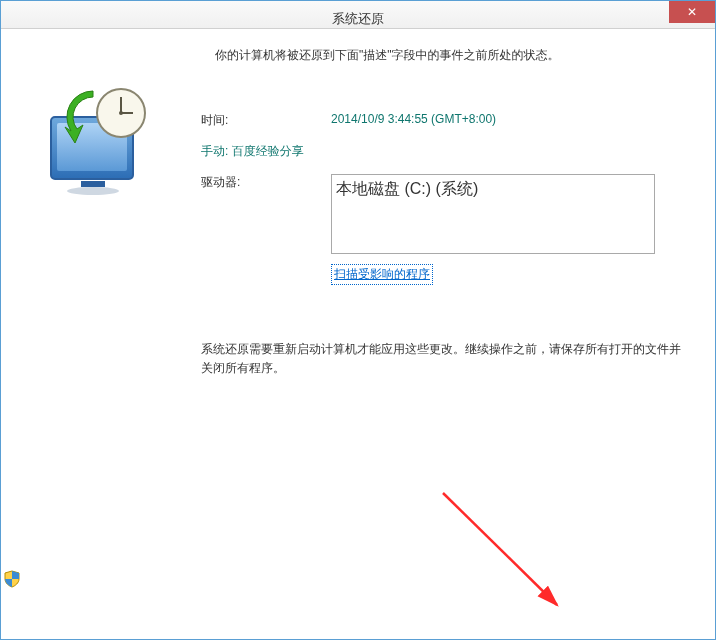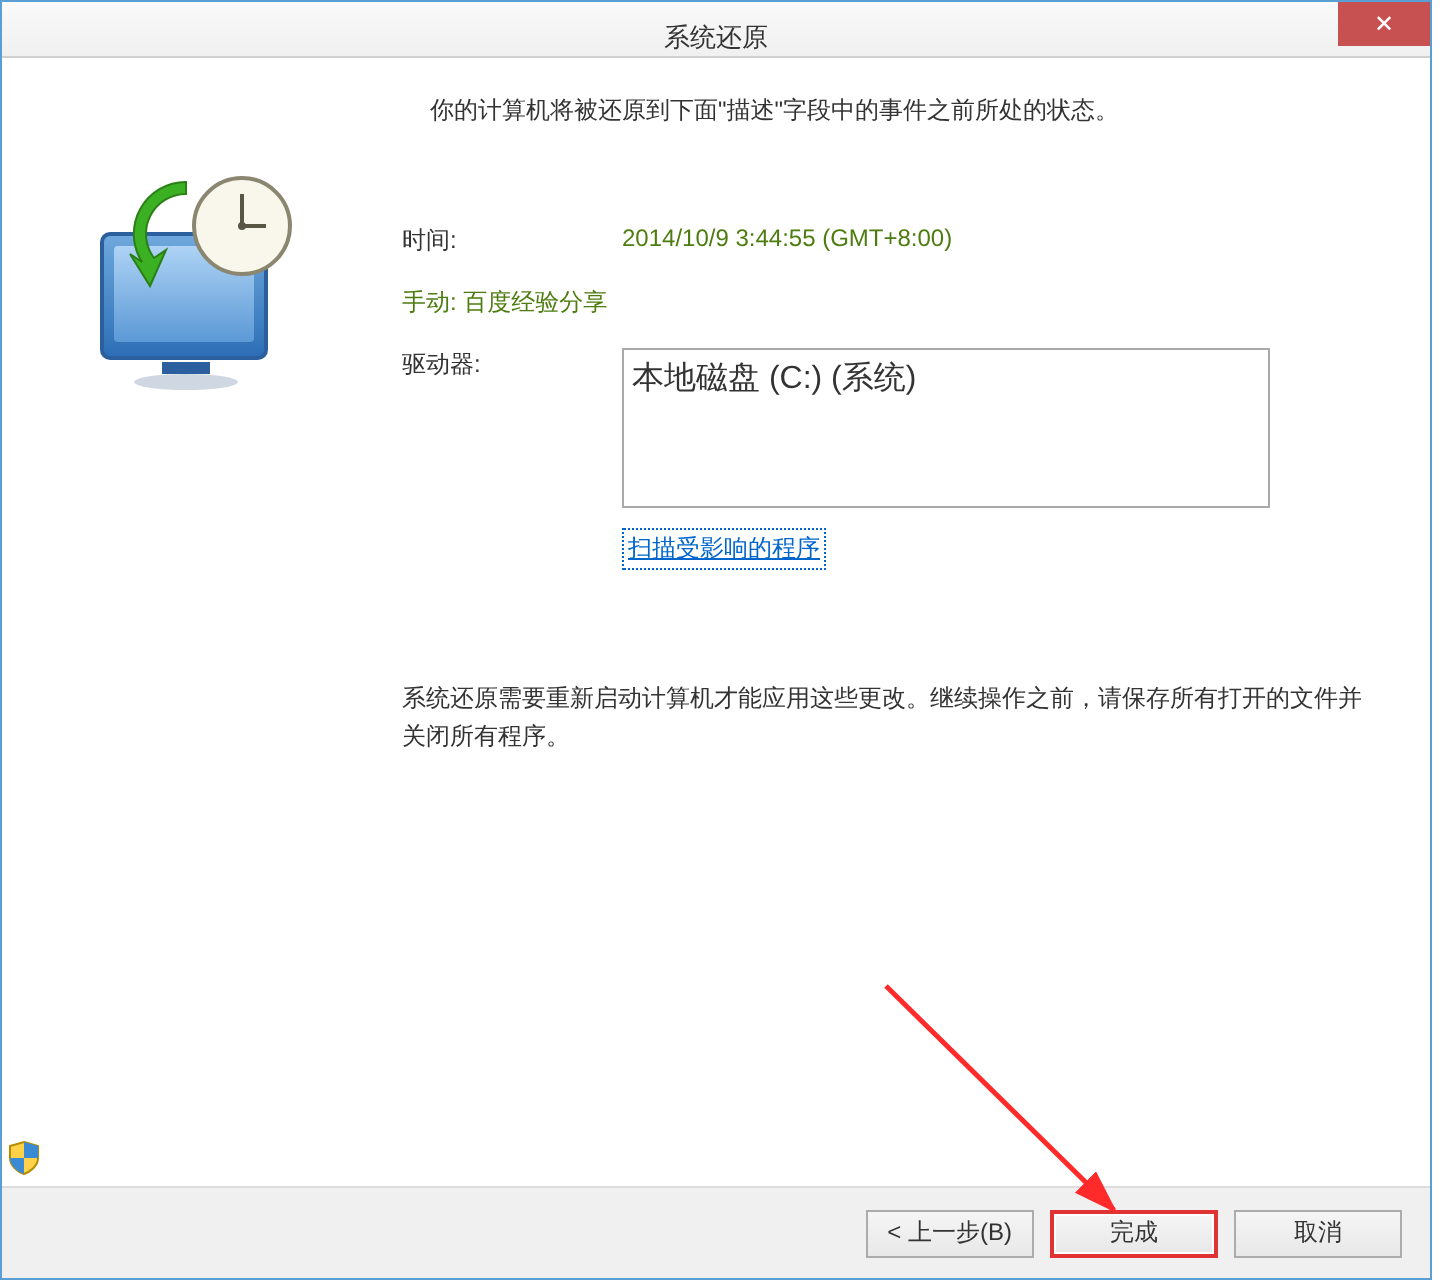--- a/index.html
+++ b/index.html
@@ -72,28 +72,29 @@
     }
     .intro {
       font-size: 12px;
       color: #333;
       margin-bottom: 48px;
       padding-left: 14px;
     }
     .row {
       display: flex;
       margin-bottom: 14px;
+      gap: 20px;
     }
     .row-label {
       width: 110px;
       color: #333;
     }
     .row-value {
       flex: 1;
-      color: #4d7c0f;
+      color: #0f766e;
     }
     .drive-row { align-items: flex-start; }
     .drive-box {
       border: 1px solid #a9a9a9;
       width: 324px;
       height: 80px;
       padding: 4px;
       font-size: 16px;
     }
     .scan-link {
@@ -220,25 +221,20 @@
             <span>本地磁盘 (C:) (系统)</span>
           </div>
           <a class="scan-link">扫描受影响的程序</a>
         </div>
       </div>
 
       <div class="restart-note">系统还原需要重新启动计算机才能应用这些更改。继续操作之前，请保存所有打开的文件并关闭所有程序。</div>
     </div>
   </div>
 
-  <div class="footer">
-    <button class="btn">&lt; 上一步(B)</button>
-    <button class="btn btn-finish">完成</button>
-    <button class="btn">取消</button>
-  </div>
 
   <div class="shield-icon">
     <svg width="18" height="18" viewBox="0 0 18 18">
       <path d="M9 1 L16 3 V9 C16 13 12 16 9 17 C6 16 2 13 2 9 V3 Z" fill="#ffd24a" stroke="#b58c00"></path>
       <path d="M9 1 L16 3 V9 L9 9 Z" fill="#3b8bd4"></path>
       <path d="M2 9 L9 9 V17 C6 16 2 13 2 9 Z" fill="#3b8bd4"></path>
     </svg>
   </div>
 
   <svg class="arrow-annotation" width="140" height="130">

